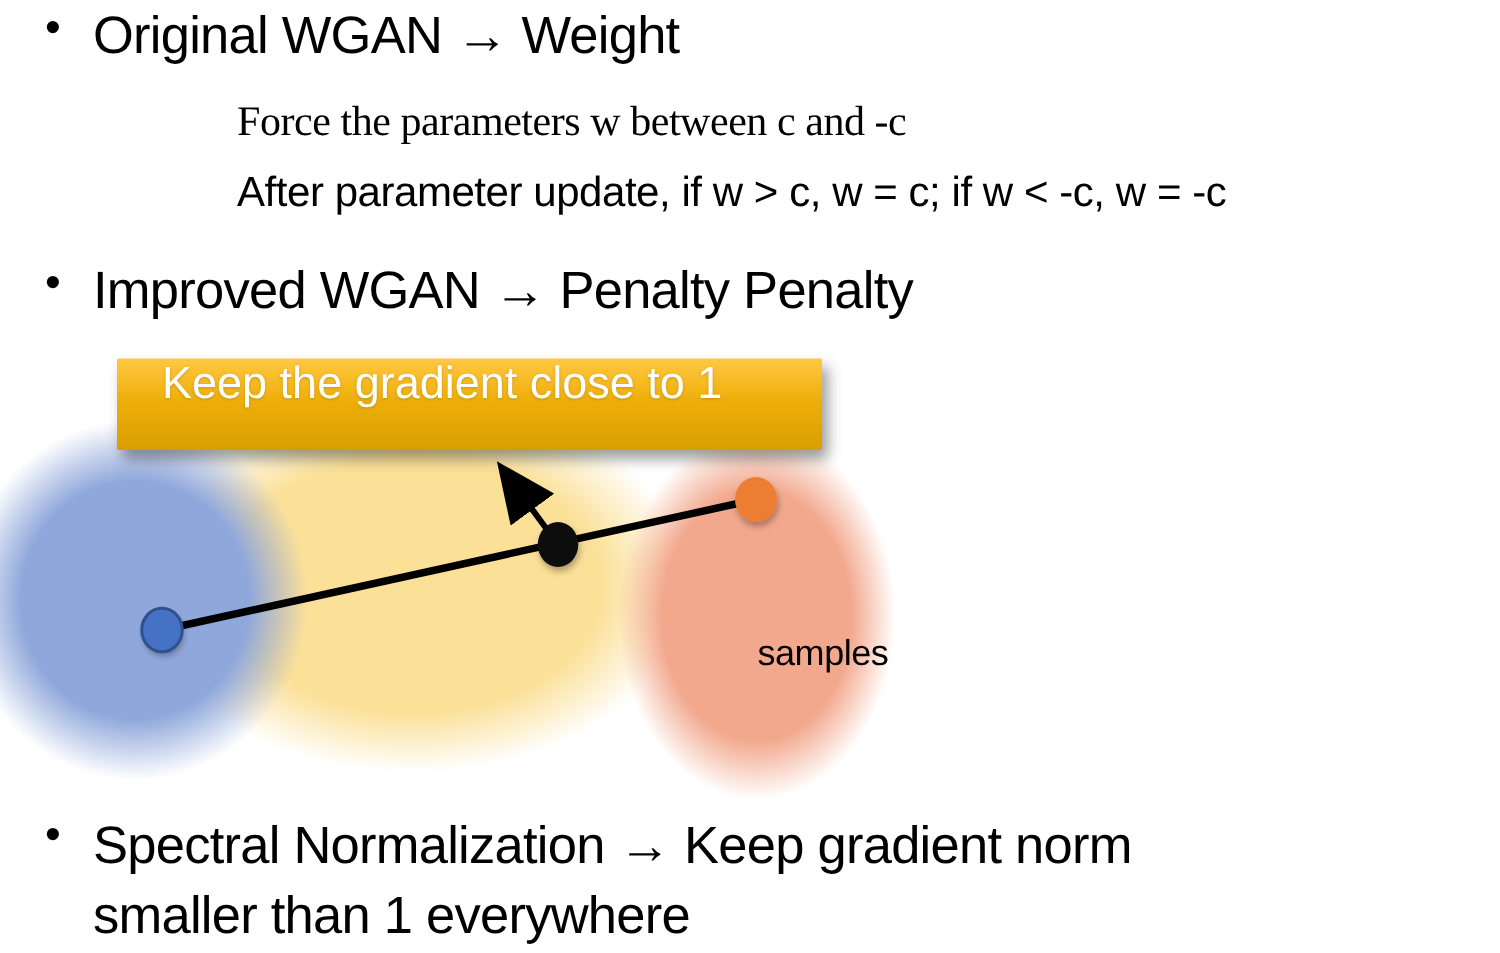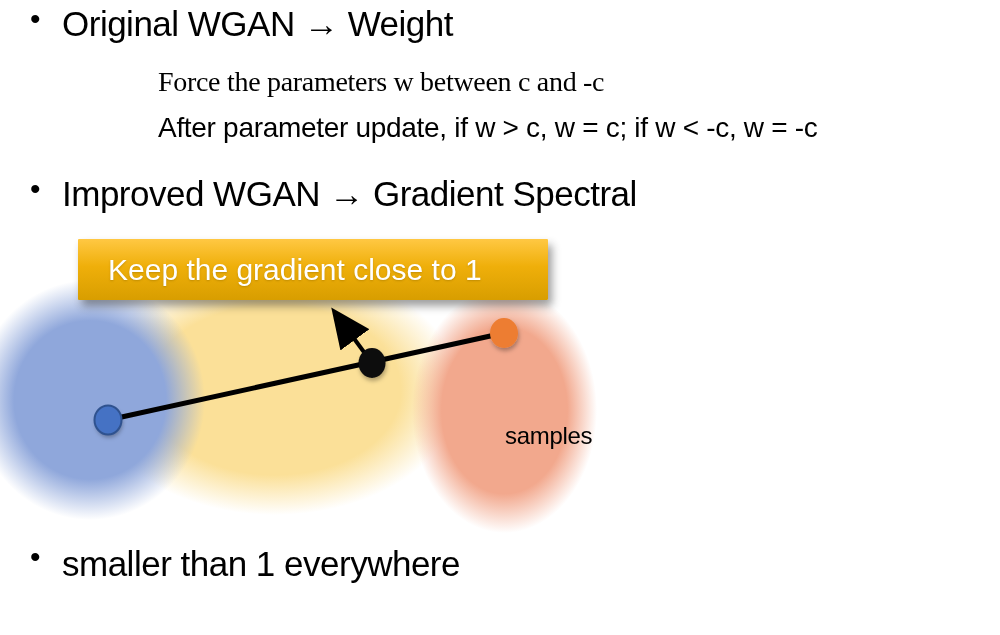--- a/index.html
+++ b/index.html
@@ -55,21 +55,20 @@
   }
 
   
   #callout {
     left: 78px; top: 239px; width: 470px; height: 61px;
     background: linear-gradient(180deg,
       var(--callout_top) 0%, var(--callout_mid) 45%, var(--callout_bottom) 100%);
     box-shadow: 4px 6px 9px rgba(40,40,40,0.45);
     border-radius: 1px;
     display: flex;
-    align-items: center;
   }
   #callout-label {
     color: #ffffff;
     font-size: 30px;
     padding-left: 30px;
     white-space: nowrap;
     text-shadow: 0 1px 2px rgba(120,90,0,0.35);
   }
 
   #samples-label {
@@ -85,21 +84,21 @@
 
 <div class="abs bullet-row" id="bullet1">
   <span class="bullet-marker">•</span>
   <span class="bullet-text-l1">Original WGAN → Weight</span>
 </div>
 <div class="abs sub-line" id="sub1">Force the parameters w between c and -c</div>
 <div class="abs sub-line" id="sub2">After parameter update, if w &gt; c, w = c; if w &lt; -c, w = -c</div>
 
 <div class="abs bullet-row" id="bullet2">
   <span class="bullet-marker">•</span>
-  <span class="bullet-text-l1">Improved WGAN → Gradient Spectral</span>
+  <span class="bullet-text-l1">Improved WGAN → Penalty Penalty</span>
 </div>
 
 <div class="abs blob" id="yellow-blob"></div>
 <div class="abs blob" id="blue-blob"></div>
 <div class="abs blob" id="orange-blob"></div>
 
 <div class="abs" id="callout">
   <span id="callout-label">Keep the gradient close to 1</span>
 </div>
 
@@ -123,15 +122,16 @@
   <ellipse cx="372" cy="363" rx="13.5" ry="15" filter="url(#dotshadow)" fill="#0D0D0D"></ellipse>
 
   <ellipse cx="504" cy="333" rx="14" ry="15" filter="url(#dotshadow)" fill="#ED7D31"></ellipse>
 </svg>
 
 <div class="abs" id="samples-label">samples</div>
 
 <div class="abs bullet-row" id="bullet3">
   <span class="bullet-marker">•</span>
   <span>
+    <div class="bullet-text-l1">Spectral Normalization → Keep gradient norm</div>
     <div class="bullet-text-l1">smaller than 1 everywhere</div>
   </span>
 </div>
 
 </body></html>

